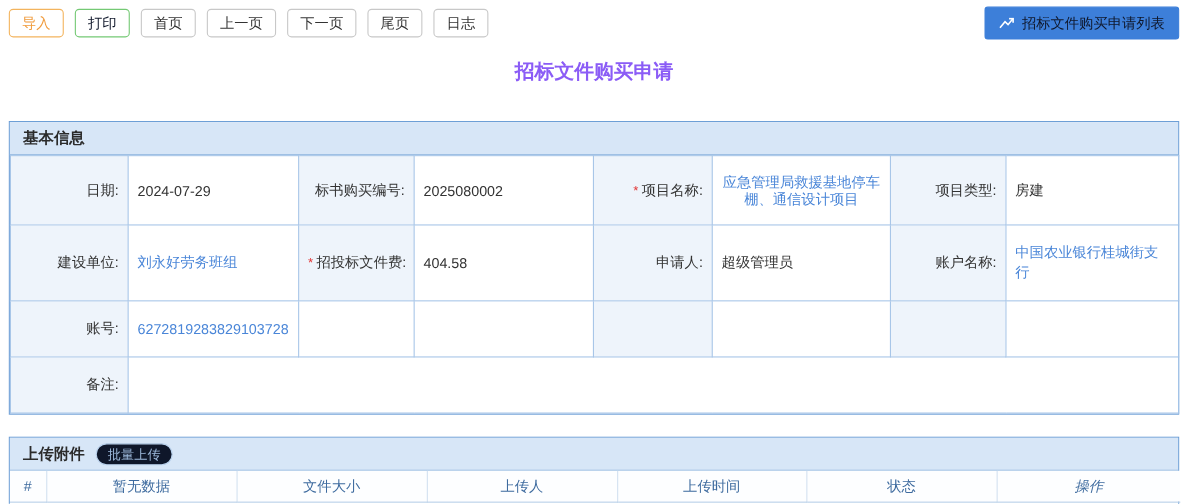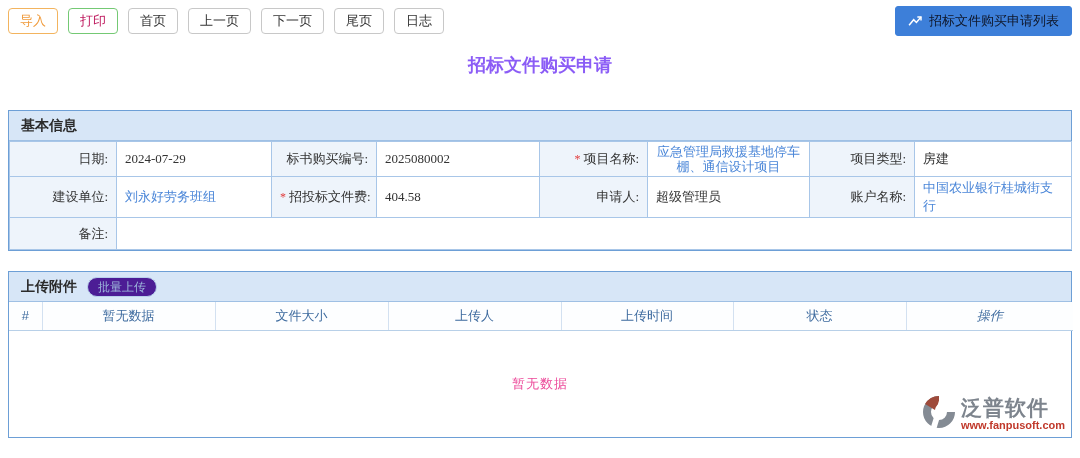--- a/index.html
+++ b/index.html
@@ -4,42 +4,42 @@
 <style>
   * { margin:0; padding:0; box-sizing:border-box; }
   html,body { width:1080px; height:458px; background:#fff;
     font-family:"Liberation Sans","DejaVu Sans",sans-serif; color:#333; overflow:hidden; }
 
   
   .toolbar { display:flex; align-items:center; padding:6px 8px 0 8px; gap:10px; }
   .btn { background:#fff; border:1px solid #c8c8c8; border-radius:4px; padding:4px 11px;
     font-size:13px; color:#333; cursor:pointer; line-height:16px; white-space:nowrap; }
   .btn-import { color:#f09b3c; border-color:#f3b45e; }
-  .btn-print  { color:#be185d; border-color:#74c974; }
+  .btn-print  { color:#0f172a; border-color:#74c974; }
   .spacer { flex:1; }
   .btn-blue { background:#3d7fd9; border:1px solid #3d7fd9; color:#0f172a; border-radius:3px;
     padding:5px 12px; font-size:13px; display:flex; align-items:center; gap:6px; cursor:pointer; }
   .btn-blue svg { display:block; }
 
   
   .page-title { text-align:center; font-size:18px; font-weight:bold; margin-top:17px; color:#8b5cf6; }
 
   
   .panel { margin:0 8px; border:1px solid #6d9fd6; background:#fff; }
-  .panel-basic { margin-top:33px;font-family:Liberation Serif, serif; }
+  .panel-basic { margin-top:33px; }
   .panel-attach { margin-top:20px; position:relative; }
   .panel-header { background:#d7e6f7; height:30px; display:flex; align-items:center;
     padding:0 12px; border-bottom:1px solid #9fc0e4; gap:10px; }
   .panel-header .ttl { font-size:14px; font-weight:bold; color:#2b2b2b; }
-  .pill-btn { border:1px solid #b9d1ec; color:#9db9dc; background:#4c1d95; border-radius:11px;
+  .pill-btn { border:1px solid #b9d1ec; color:#9db9dc; background:#0f172a; border-radius:11px;
     font-size:12px; padding:2px 10px; cursor:default; line-height:14px; }
 
   
   table.info { width:100%; border-collapse:collapse; table-layout:fixed; font-size:13px; }
-  table.info td { border:1px solid #a8c6e8; height:35px; padding:2px 8px; overflow:hidden; }
+  table.info td { border:1px solid #a8c6e8; height:35px; padding:16px 8px; overflow:hidden; }
   td.lab { background:#eef4fb; text-align:right; color:#333; white-space:nowrap; }
   td.val { background:#fff; text-align:left; }
   td.val-center { text-align:center; line-height:15px; }
   td.plain { background:#fff; }
   .lnk { color:#4a86d8; text-decoration:none; cursor:pointer; }
   .req { color:#e23b3b; margin-right:3px; font-size:12px; }
   tr.remark-row td { height:32px; }
 
   
   table.attach { width:100%; border-collapse:collapse; table-layout:fixed; font-size:13px; }
@@ -109,20 +109,30 @@
     <tr>
       <td class="lab">建设单位:</td>
       <td class="val"><a class="lnk">刘永好劳务班组</a></td>
       <td class="lab"><span class="req">*</span><span>招投标文件费:</span></td>
       <td class="val">404.58</td>
       <td class="lab">申请人:</td>
       <td class="val">超级管理员</td>
       <td class="lab">账户名称:</td>
       <td class="val"><a class="lnk">中国农业银行桂城街支行</a></td>
     </tr>
+    <tr>
+      <td class="lab">账号:</td>
+      <td class="val"><a class="lnk">6272819283829103728</a></td>
+      <td class="plain"></td>
+      <td class="val"></td>
+      <td class="lab"></td>
+      <td class="val"></td>
+      <td class="lab"></td>
+      <td class="val"></td>
+    </tr>
     <tr class="remark-row">
       <td class="lab">备注:</td>
       <td class="val" colspan="7"></td>
     </tr>
   </tbody>
     </table>
 </div>
 
 <div class="panel panel-attach">
   <div class="panel-header">

